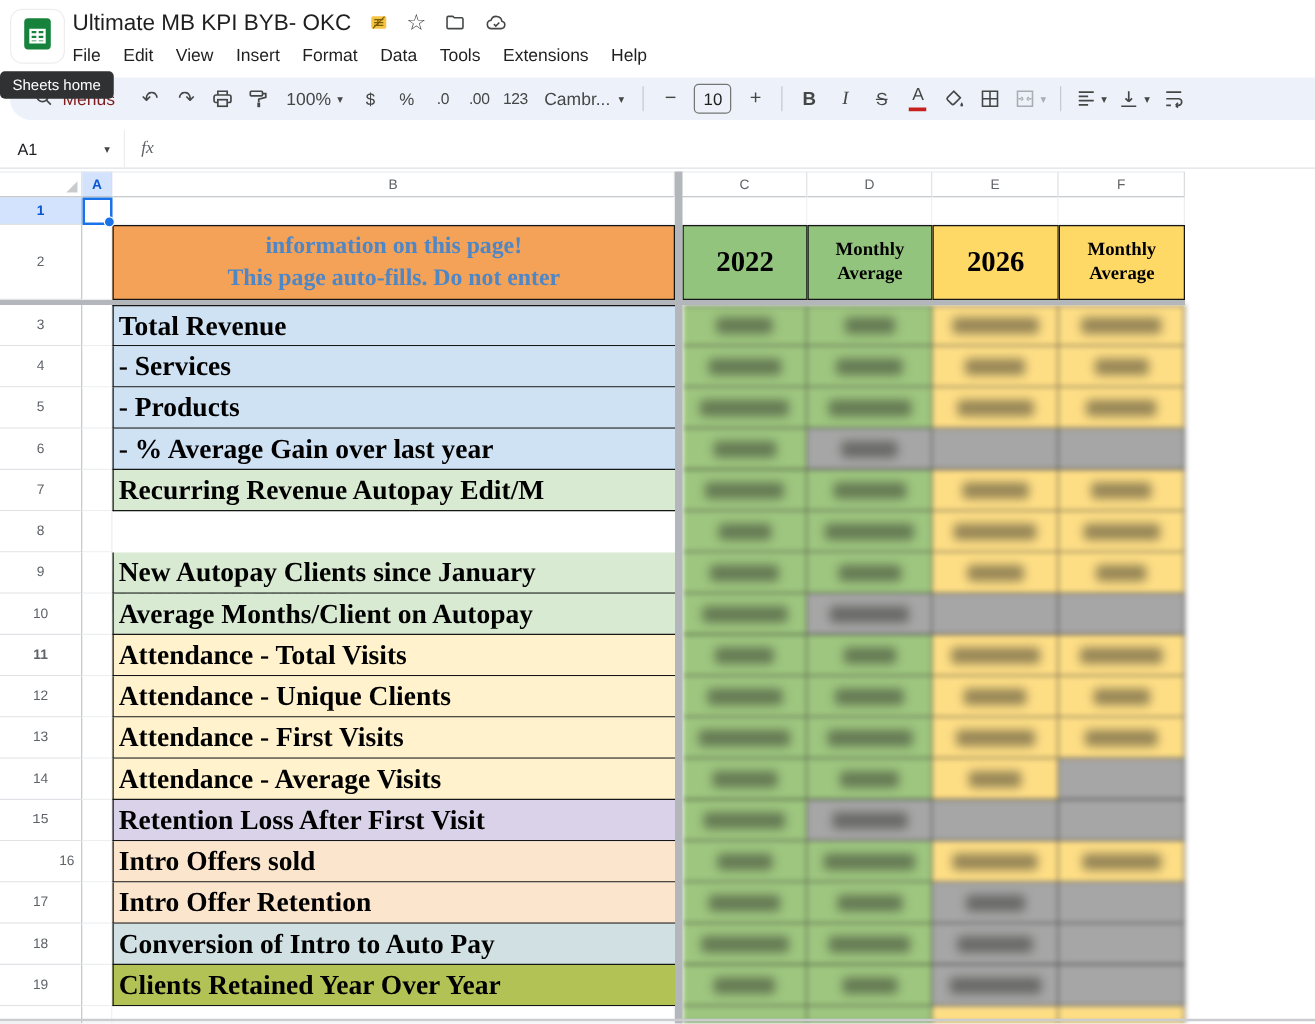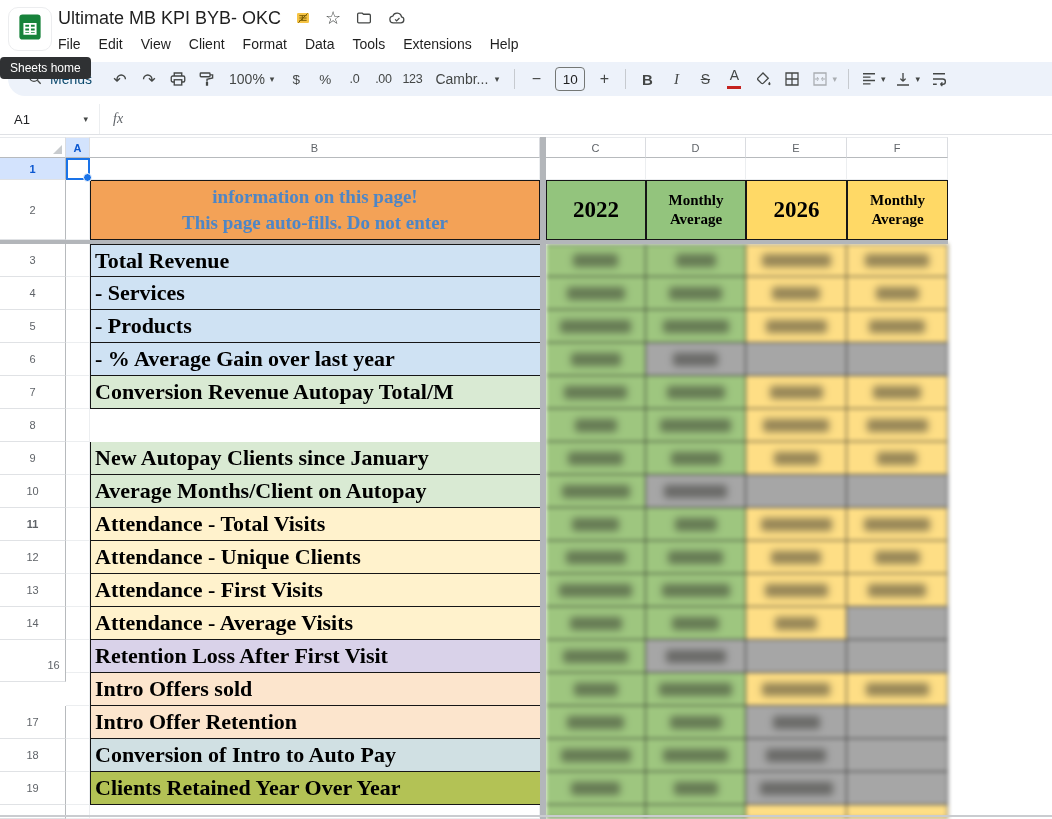--- a/index.html
+++ b/index.html
@@ -18,21 +18,21 @@
   .star{font-size:18px;line-height:18px}
   .menubar{display:flex;margin-left:-7px;margin-top:2px}
   .menu-item{font-size:14px;color:#1f1f1f;padding:2px 9px;border-radius:6px;line-height:18px}
 
   .tooltip{left:0;top:57px;background:#2f3133;color:#fff;font-size:12px;padding:4px 10px;
            border-radius:4px;z-index:60;white-space:nowrap}
 
   
   .toolbar{left:8px;top:62px;width:1044px;height:34px;background:#edf2fa;border-radius:17px 0 0 17px;
            display:flex;align-items:center;padding-left:13px;gap:3px;overflow:hidden;box-sizing:border-box;z-index:10}
-  .tb-menus{display:flex;align-items:center;gap:7px;padding:0 10px 0 6px;font-size:14px;color:#0c4a6e;margin-right:2px}
+  .tb-menus{display:flex;align-items:center;gap:7px;padding:0 10px 0 6px;font-size:14px;color:#7f1d1d;margin-right:2px}
   .tbi{height:28px;min-width:26px;padding:0 3px;border-radius:4px;display:flex;align-items:center;
        justify-content:center;font-size:14px;color:#444746;gap:2px;box-sizing:border-box}
   .g16{font-size:16px}
   .txt{font-size:13.5px;font-weight:500}
   .small{font-size:12.5px;letter-spacing:-.3px}
   .wide{padding:0 6px;gap:4px}
   .font-dd{width:78px;justify-content:space-between;padding:0 7px}
   .caret{font-size:9px;color:#444746;margin-left:1px}
   .vsep{width:1px;height:20px;background:#c6cacf;margin:0 5px}
   .sizebox{width:28px;height:22px;border:1px solid #747775;border-radius:4px;display:flex;align-items:center;
@@ -116,21 +116,21 @@
         <svg width="20" height="18" viewBox="0 0 24 24">
             <path d="M7 18.5a4.5 4.5 0 0 1-.6-8.96A6 6 0 0 1 18 10.6a4 4 0 0 1-.8 7.9z" fill="none" stroke="#444746" stroke-width="1.7"></path>
             <path d="m9.5 13.8 2 2 3.8-3.8" fill="none" stroke="#444746" stroke-width="1.7"></path>
           </svg>
       </span>
     </div>
     <div class="menubar" id="menubar">
         <span class="menu-item">File</span>
         <span class="menu-item">Edit</span>
         <span class="menu-item">View</span>
-        <span class="menu-item">Client</span>
+        <span class="menu-item">Insert</span>
         <span class="menu-item">Format</span>
         <span class="menu-item">Data</span>
         <span class="menu-item">Tools</span>
         <span class="menu-item">Extensions</span>
         <span class="menu-item">Help</span>
       </div>
   </div>
 </div>
 
 <div class="toolbar abs">
@@ -262,21 +262,21 @@
     <div class="plain" style="position: absolute; left: 66px; top: 140px; width: 24px; height: 33px;"></div>
     <div class="label" style="position: absolute; left: 90px; top: 140px; width: 450px; height: 33px; background: rgb(207, 226, 243);">- Services</div>
     <div class="rowhead" style="position: absolute; left: 0px; top: 173px; width: 66px; height: 33px;">5</div>
     <div class="plain" style="position: absolute; left: 66px; top: 173px; width: 24px; height: 33px;"></div>
     <div class="label" style="position: absolute; left: 90px; top: 173px; width: 450px; height: 33px; background: rgb(207, 226, 243);">- Products</div>
     <div class="rowhead" style="position: absolute; left: 0px; top: 206px; width: 66px; height: 33px;">6</div>
     <div class="plain" style="position: absolute; left: 66px; top: 206px; width: 24px; height: 33px;"></div>
     <div class="label" style="position: absolute; left: 90px; top: 206px; width: 450px; height: 33px; background: rgb(207, 226, 243);">- % Average Gain over last year</div>
     <div class="rowhead" style="position: absolute; left: 0px; top: 239px; width: 66px; height: 33px;">7</div>
     <div class="plain" style="position: absolute; left: 66px; top: 239px; width: 24px; height: 33px;"></div>
-    <div class="label" style="position: absolute; left: 90px; top: 239px; width: 450px; height: 33px; background: rgb(217, 234, 211);">Conversion Revenue Autopay Total/M</div>
+    <div class="label" style="position: absolute; left: 90px; top: 239px; width: 450px; height: 33px; background: rgb(217, 234, 211);">Recurring Revenue Autopay Edit/M</div>
     <div class="rowhead" style="position: absolute; left: 0px; top: 272px; width: 66px; height: 33px;">8</div>
     <div class="plain" style="position: absolute; left: 66px; top: 272px; width: 24px; height: 33px;"></div>
     <div class="label" style="position: absolute; left: 90px; top: 272px; width: 450px; height: 33px; background: rgb(217, 234, 211); margin-top: 48px;">Clients On Autopay</div>
     <div class="rowhead" style="position: absolute; left: 0px; top: 305px; width: 66px; height: 33px;">9</div>
     <div class="plain" style="position: absolute; left: 66px; top: 305px; width: 24px; height: 33px;"></div>
     <div class="label" style="position: absolute; left: 90px; top: 305px; width: 450px; height: 33px; background: rgb(217, 234, 211);">New Autopay Clients since January</div>
     <div class="rowhead" style="position: absolute; left: 0px; top: 338px; width: 66px; height: 33px;">10</div>
     <div class="plain" style="position: absolute; left: 66px; top: 338px; width: 24px; height: 33px;"></div>
     <div class="label" style="position: absolute; left: 90px; top: 338px; width: 450px; height: 33px; background: rgb(217, 234, 211);">Average Months/Client on Autopay</div>
     <div class="rowhead" style="position: absolute; left: 0px; top: 371px; width: 66px; height: 33px; font-weight: bold;">11</div>
@@ -287,21 +287,21 @@
     <div class="label" style="position: absolute; left: 90px; top: 404px; width: 450px; height: 33px; background: rgb(255, 242, 204);">Attendance - Unique Clients</div>
     <div class="rowhead" style="position: absolute; left: 0px; top: 437px; width: 66px; height: 33px;">13</div>
     <div class="plain" style="position: absolute; left: 66px; top: 437px; width: 24px; height: 33px;"></div>
     <div class="label" style="position: absolute; left: 90px; top: 437px; width: 450px; height: 33px; background: rgb(255, 242, 204);">Attendance - First Visits</div>
     <div class="rowhead" style="position: absolute; left: 0px; top: 470px; width: 66px; height: 33px;">14</div>
     <div class="plain" style="position: absolute; left: 66px; top: 470px; width: 24px; height: 33px;"></div>
     <div class="label" style="position: absolute; left: 90px; top: 470px; width: 450px; height: 33px; background: rgb(255, 242, 204);">Attendance - Average Visits</div>
     <div class="rowhead" style="position: absolute; left: 0px; top: 503px; width: 66px; height: 33px; font-family: Liberation Mono, monospace;">15</div>
     <div class="plain" style="position: absolute; left: 66px; top: 503px; width: 24px; height: 33px;"></div>
     <div class="label" style="position: absolute; left: 90px; top: 503px; width: 450px; height: 33px; background: rgb(217, 210, 233);">Retention Loss After First Visit</div>
-    <div class="rowhead" style="position: absolute; left: 0px; top: 512px; width: 66px; height: 33px; padding-left: 42px;">16</div>
+    <div class="rowhead" style="position: absolute; left: 0px; top: 536px; width: 66px; height: 33px; padding-left: 42px;">16</div>
     <div class="plain" style="position: absolute; left: 66px; top: 536px; width: 24px; height: 33px;"></div>
     <div class="label" style="position: absolute; left: 90px; top: 536px; width: 450px; height: 33px; background: rgb(252, 229, 205);">Intro Offers sold</div>
     <div class="rowhead" style="position: absolute; left: 0px; top: 569px; width: 66px; height: 33px;">17</div>
     <div class="plain" style="position: absolute; left: 66px; top: 569px; width: 24px; height: 33px;"></div>
     <div class="label" style="position: absolute; left: 90px; top: 569px; width: 450px; height: 33px; background: rgb(252, 229, 205);">Intro Offer Retention</div>
     <div class="rowhead" style="position: absolute; left: 0px; top: 602px; width: 66px; height: 33px;">18</div>
     <div class="plain" style="position: absolute; left: 66px; top: 602px; width: 24px; height: 33px;"></div>
     <div class="label" style="position: absolute; left: 90px; top: 602px; width: 450px; height: 33px; background: rgb(208, 224, 227);">Conversion of Intro to Auto Pay</div>
     <div class="rowhead" style="position: absolute; left: 0px; top: 635px; width: 66px; height: 33px;">19</div>
     <div class="plain" style="position: absolute; left: 66px; top: 635px; width: 24px; height: 33px;"></div>

